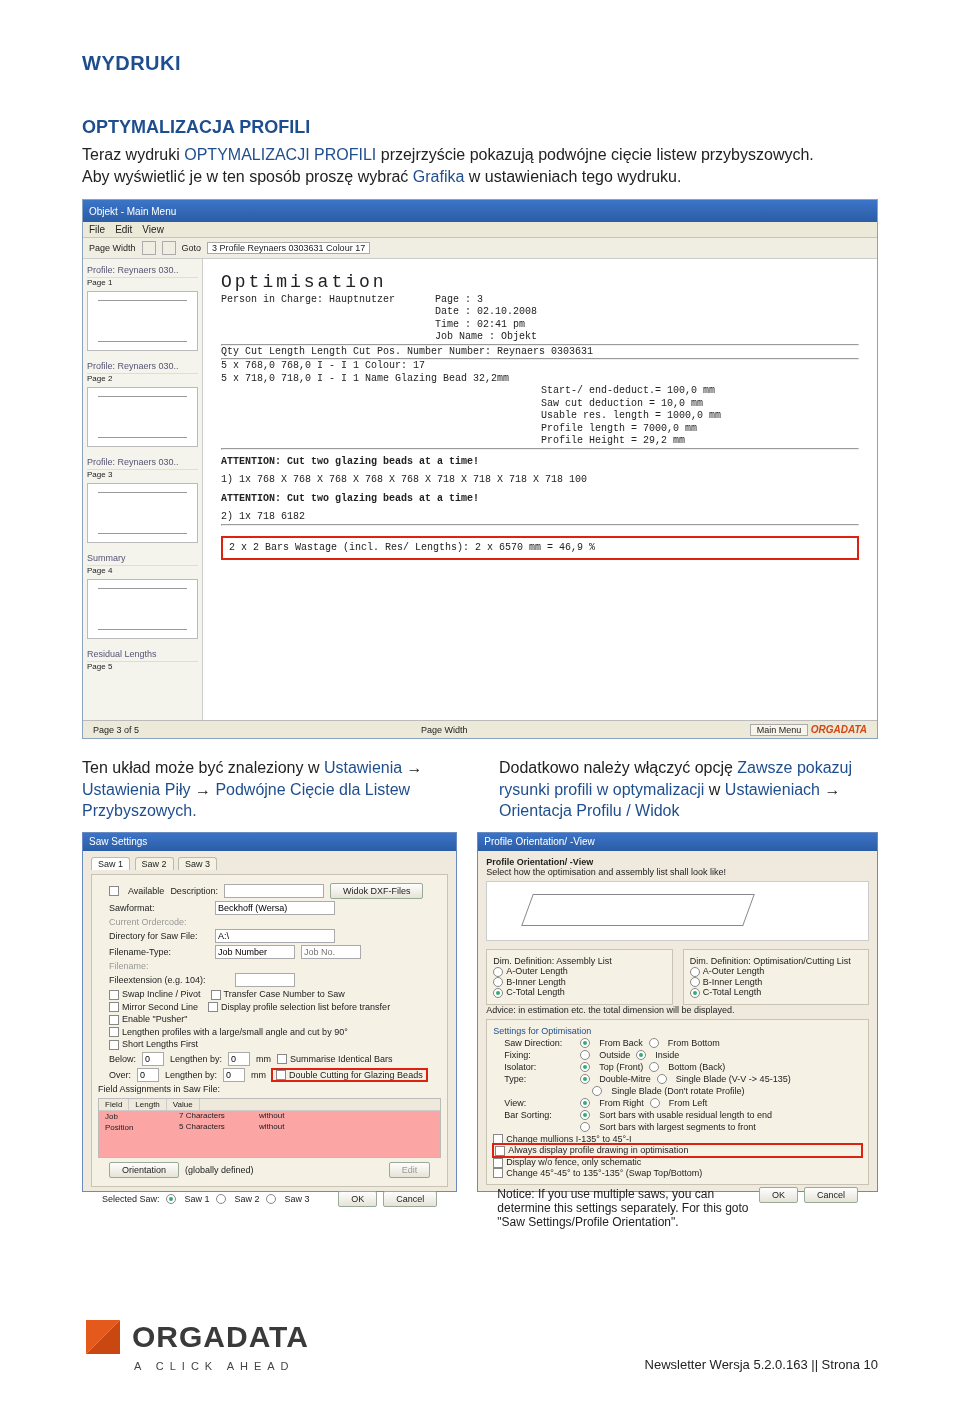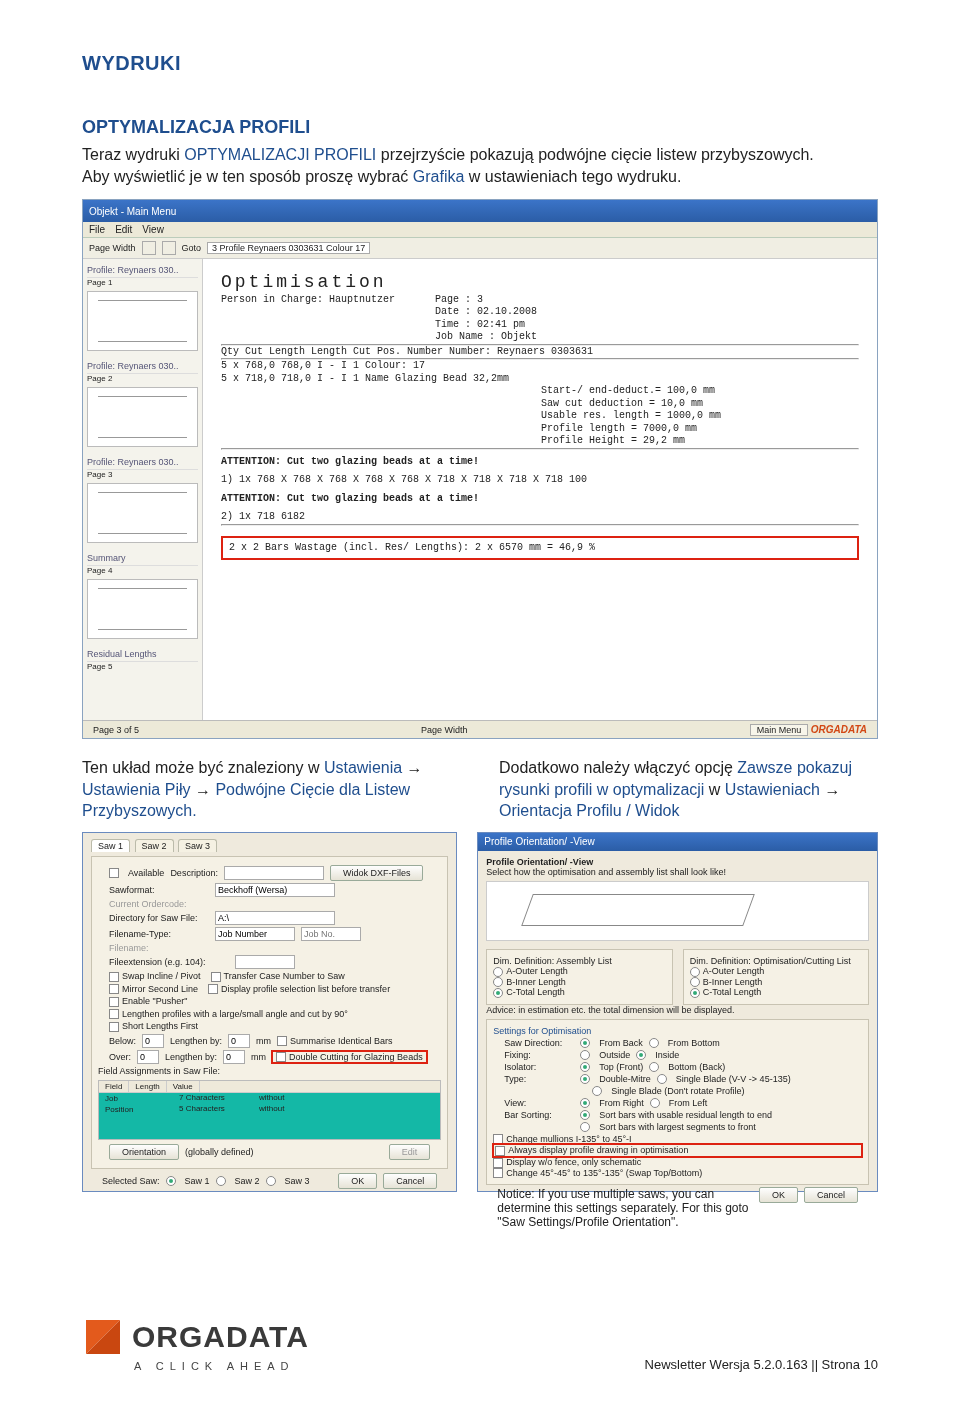--- a/index.html
+++ b/index.html
@@ -53,21 +53,21 @@
   .dlg .grp { border:1px solid #c8c3b2; background:#f5f1e5; margin-top:4px; padding:6px; }
   .dlg .row { display:flex; align-items:center; gap:6px; margin:2px 11px;}
   .dlg input[type="text"]{ height:14px; border:1px solid #aaa; font-size:9px; padding:0 2px; background:#fff;}
   .dlg .chk{ width:10px;height:10px;border:1px solid #888;display:inline-block;vertical-align:middle;margin-right:3px;background:#fff;}
   .dlg .rad{ width:10px;height:10px;border:1px solid #888;border-radius:50%;display:inline-block;vertical-align:middle;margin-right:3px;background:#fff;position:relative;}
   .dlg .rad.on:after{content:'';position:absolute;inset:2px;border-radius:50%;background:#3a7;}
   .dlg .btn { display:inline-block; border:1px solid #9a9; background:linear-gradient(#fefefe,#e6e3d6); padding:2px 12px; font-size:9px; border-radius:2px;}
   .dlg .red-out{ outline:2px solid #d21; outline-offset:-1px; }
   .dlg .sketch{height:60px;border:1px solid #ccc;background:#fff;margin:4px 0;position:relative;}
   .dlg .sketch:before{content:'';position:absolute;left:40px;top:12px;width:220px;height:30px;border:1px solid #888;transform:skewX(-20deg);}
-  .dlg .table{border:1px solid #bbb;background:#14b8a6;height:60px;margin-top:4px;font-size:8px;}
+  .dlg .table{border:1px solid #bbb;background:#fca5a5;height:60px;margin-top:4px;font-size:8px;}
   .dlg .table .th{background:#eee9da;border-bottom:1px solid #ccc;display:flex;}
   .dlg .table .th span{padding:1px 6px;border-right:1px solid #ccc;}
   .footer {
     position:absolute; left:82px; right:82px; bottom:30px;
     display:flex; justify-content:space-between; align-items:flex-end;
   }
   .logo { display:flex; flex-direction:column; }
   .logo-row{display:flex;align-items:center;gap:8px;}
   .logo-text{font-weight:800;font-size:30px;color:#3a3a3a;letter-spacing:1px;font-family:Arial,sans-serif;}
   .logo-tag{font-size:11px;letter-spacing:6px;color:#444;margin-left:52px;margin-top:2px;}
@@ -167,20 +167,23 @@
     <span>Ten układ może być znaleziony w </span><span class="accent">Ustawienia</span><span> → </span><span class="accent">Ustawienia Piły</span><span> → </span><span class="accent">Podwójne Cięcie dla Listew Przybyszowych.</span>
   </div>
   <div>
     <span>Dodatkowo należy włączyć opcję </span><span class="accent">Zawsze pokazuj rysunki profili w optymalizacji</span><span> w </span><span class="accent">Ustawieniach</span><span> → </span><span class="accent">Orientacja Profilu / Widok</span>
   </div>
 </div>
 
 <div class="dlg-wrap">
 
   <div class="dlg">
+    <div class="dlg-title">
+        <span>Saw Settings</span>
+      </div>
     <div class="dlg-body">
       <span class="tab active">Saw 1</span>
       <span class="tab">Saw 2</span>
       <span class="tab">Saw 3</span>
       <div class="grp">
         <div class="row">
           <span class="chk"></span>
             <span>Available</span>
           <span>Description:</span>
           <input type="text" style="width: 100px;">

